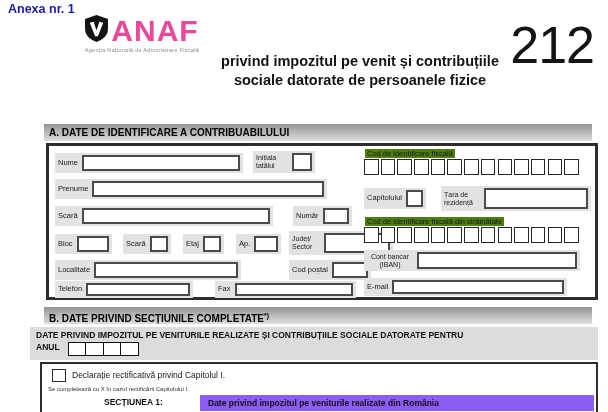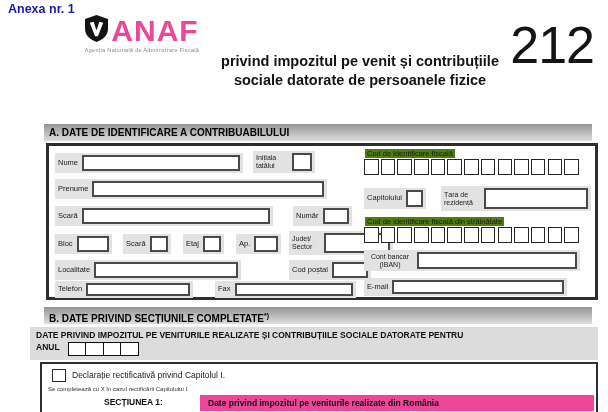--- a/index.html
+++ b/index.html
@@ -48,21 +48,21 @@
   .anul-row { margin-top:2px; display:flex; gap:8px; }
 
   .bottombox { position:absolute; left:40px; top:362px; width:558px; height:60px;
                border:2.5px solid #2e2e2e; background:#fff; }
   .rect-chk { position:absolute; left:10px; top:5px; width:14px; height:13px;
               background:#fff; border:1.6px solid #2a2a2a; }
   .rect-lbl { position:absolute; left:30px; top:6px; font-size:8.5px; color:#1a1a1a; }
   .rect-note { position:absolute; left:6px; top:22px; font-size:6px; color:#333; }
   .s1-label { position:absolute; left:62px; top:33px; font-size:8.5px; font-weight:bold; }
   .s1-bar { position:absolute; left:158px; top:31px; width:394px; height:16px;
-            background:#ec4899; font-size:8.5px; font-weight:bold; line-height:16px; padding-left:8px; }
+            background:#8b5cf6; font-size:8.5px; font-weight:bold; line-height:16px; padding-left:8px; }
 </style>
 </head>
 <body>
 
 <div class="page">
 
   <div class="annex">Anexa nr. 1</div>
 
   <div class="logo">
     <div class="logo-row">

